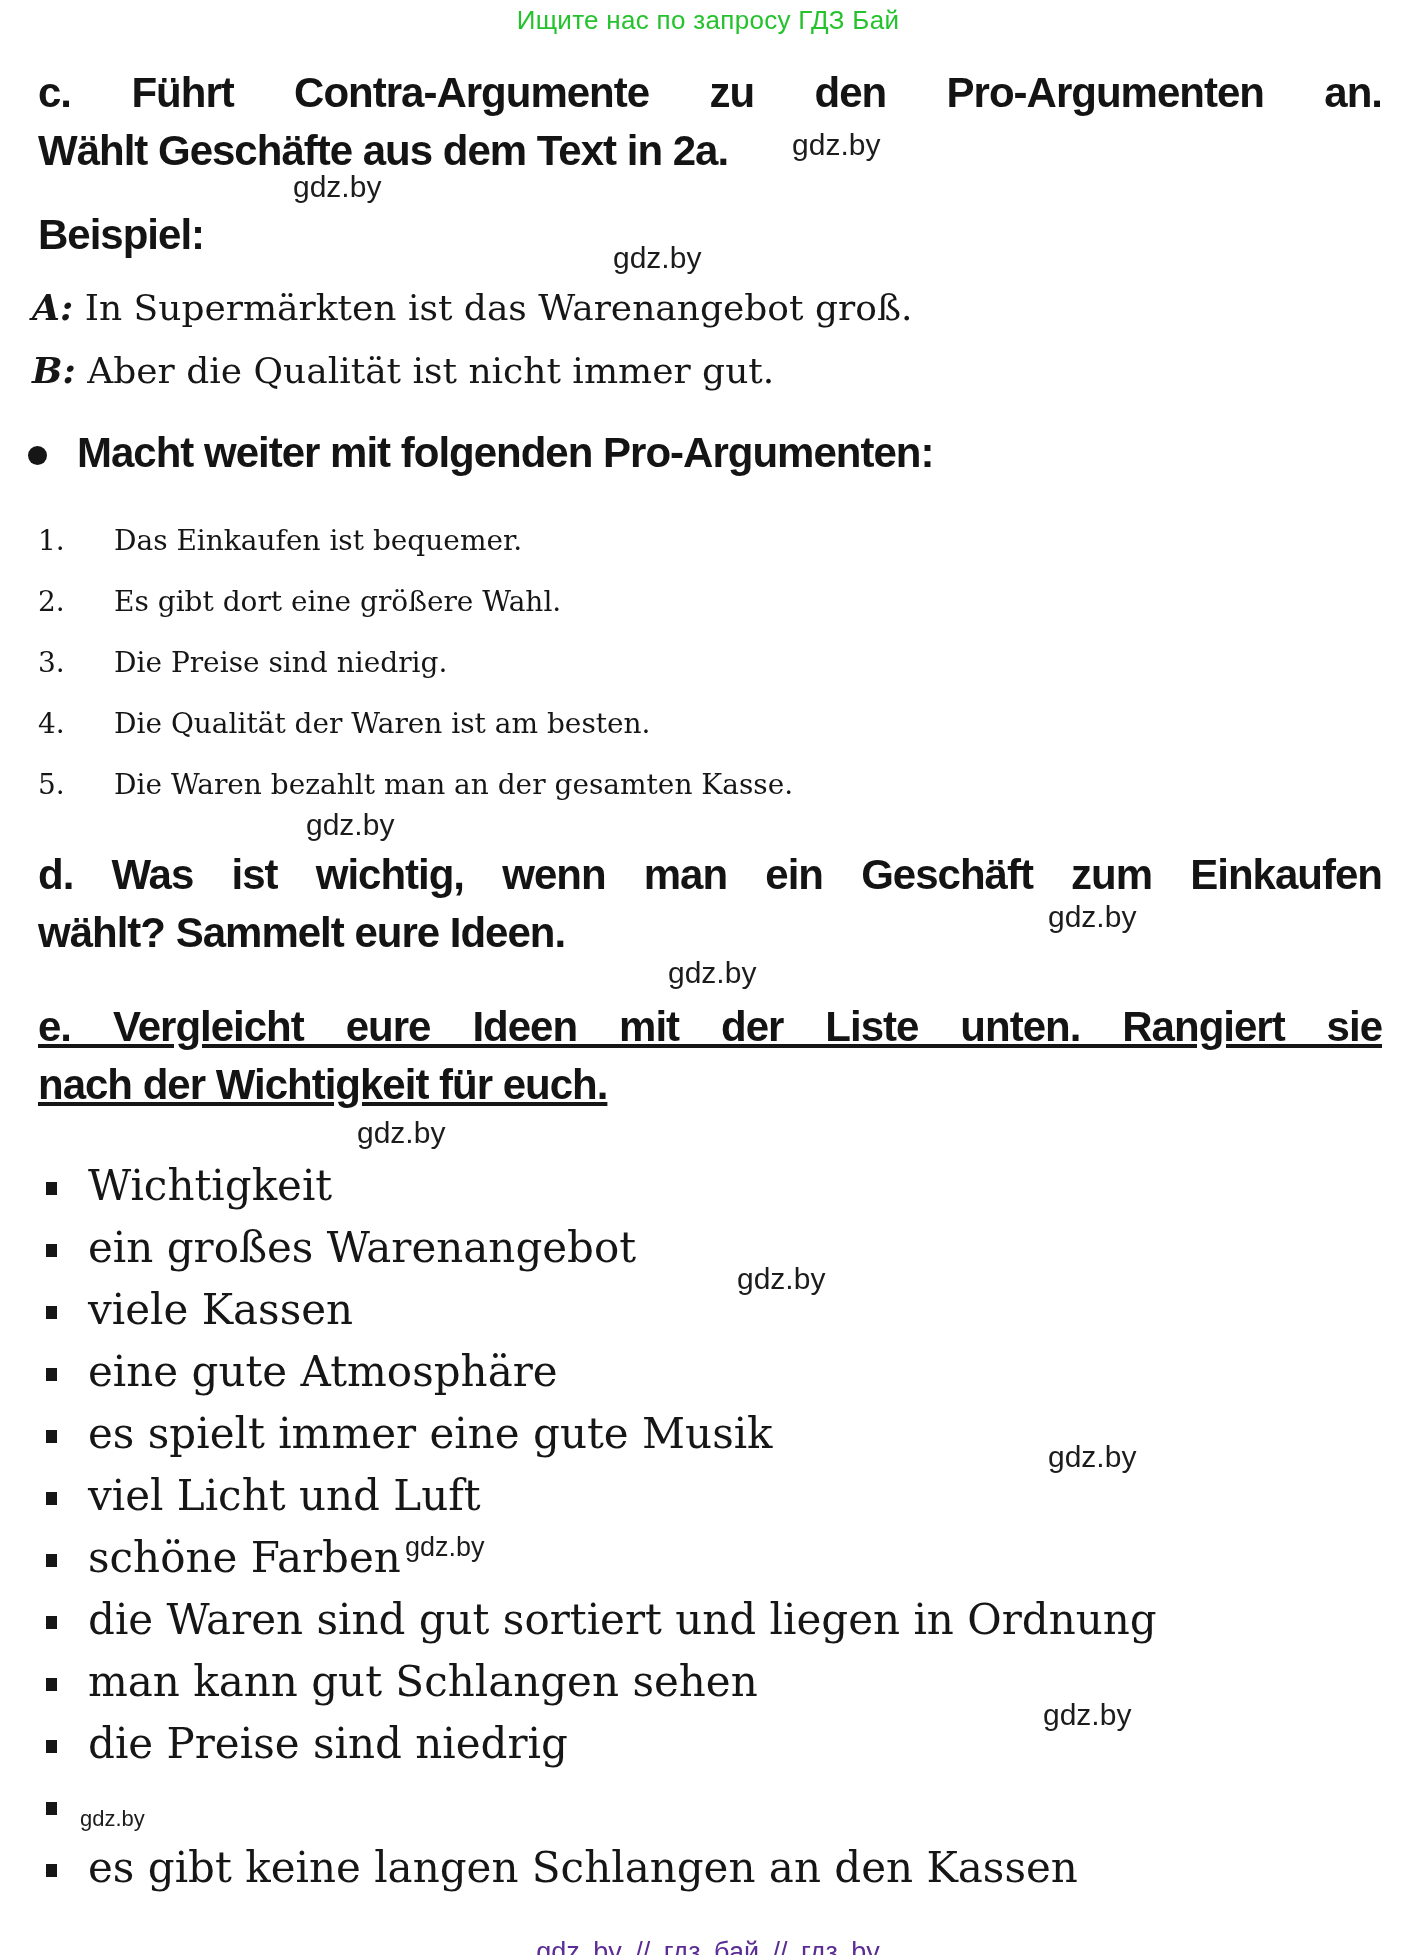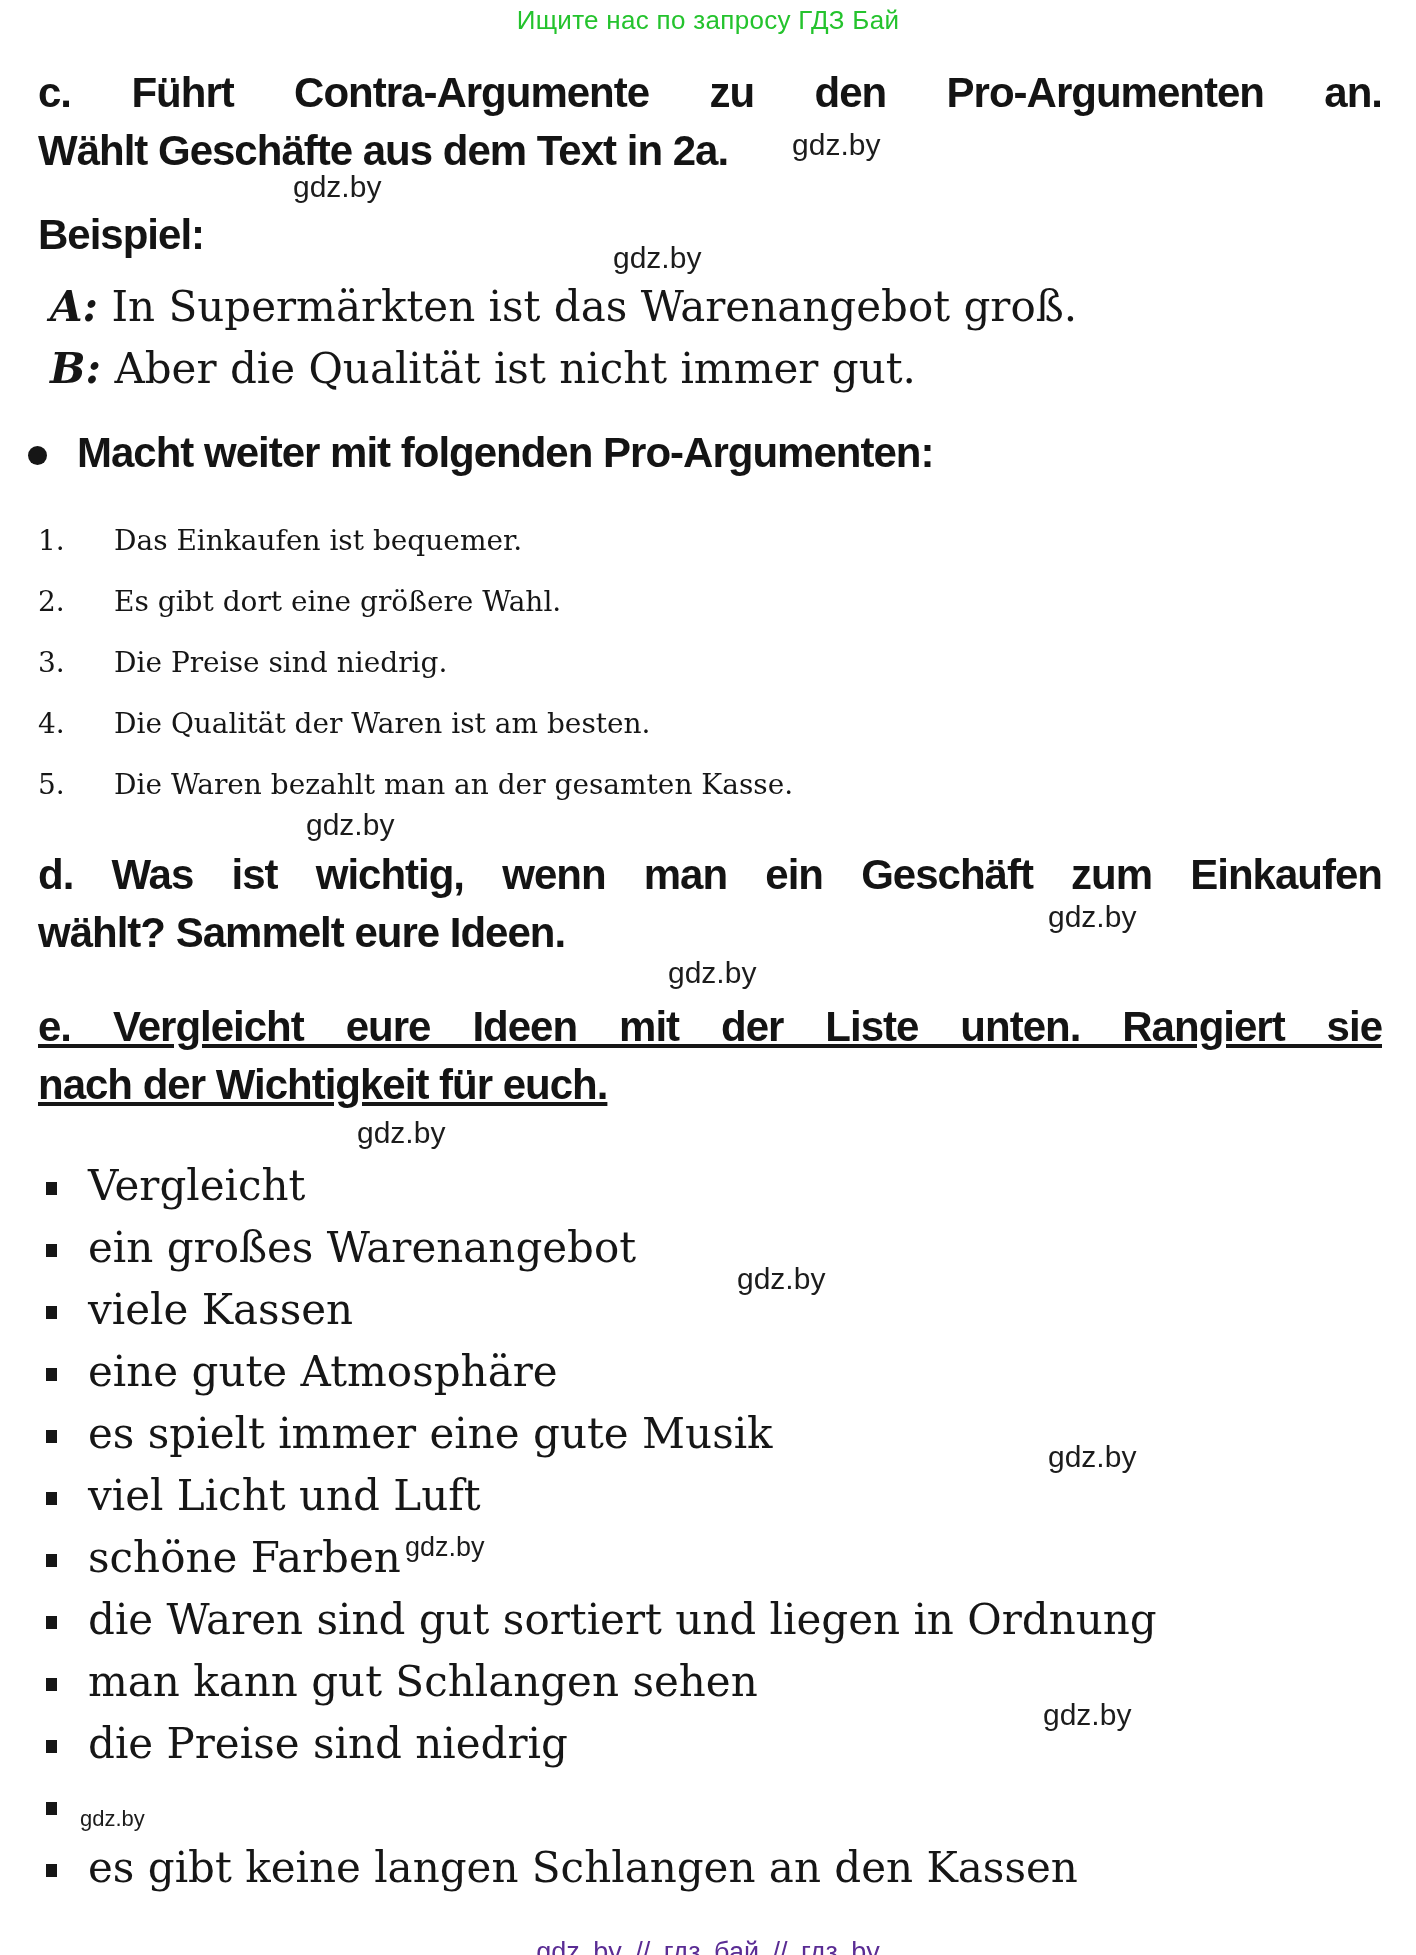--- a/index.html
+++ b/index.html
@@ -12,21 +12,21 @@
     position:absolute; top:5px; left:0; width:100%;
     text-align:center; font-size:26px; letter-spacing:.3px;
   }
   .h-block { position:absolute; left:38px; right:34px; }
   .h-line {
     font-weight:bold; font-size:42px; line-height:58px; letter-spacing:-1px;
     color:#141414; white-space:nowrap;
   }
   .h-just { text-align:justify; text-align-last:justify; white-space:normal; }
   .serif { font-family:"DejaVu Serif", serif; }
-  .dialogue { position:absolute; left:50px; top:276px; font-size:42px; }
+  .dialogue { position:absolute; left:32px; top:276px; font-size:36px; }
   .dialogue-line { line-height:62px; white-space:nowrap; }
   .speaker { font-weight:bold; font-style:italic; }
   .intro-line {
     position:absolute; left:28px; top:428px; font-weight:bold; font-size:42px;
     letter-spacing:-1px; line-height:50px; white-space:nowrap; color:#141414;
   }
   .dot {
     display:inline-block; width:19px; height:19px; border-radius:50%;
     background:#161616; margin-right:30px; transform:translateY(-2px);
   }
@@ -99,21 +99,21 @@
 <div class="wm" style="left:668px; top:956px;">gdz.by</div>
 
 <div class="h-block" style="top:998px;text-decoration:underline;">
   <div class="h-line h-just">e. Vergleicht eure Ideen mit der Liste unten. Rangiert sie</div>
   <div class="h-line">nach der Wichtigkeit für euch.</div>
 </div>
 
 <div class="wm" style="left:357px; top:1116px;">gdz.by</div>
 
 <div class="ideas serif">
-  <div class="idea"><span class="sq"></span><span>Vergleicht</span></div>
+  <div class="idea"><span class="sq"></span><span>Wichtigkeit</span></div>
   <div class="idea"><span class="sq"></span><span>ein großes Warenangebot</span></div>
   <div class="idea"><span class="sq"></span><span>viele Kassen</span></div>
   <div class="idea"><span class="sq"></span><span>eine gute Atmosphäre</span></div>
   <div class="idea"><span class="sq"></span><span>es spielt immer eine gute Musik</span></div>
   <div class="idea"><span class="sq"></span><span>viel Licht und Luft</span></div>
   <div class="idea"><span class="sq"></span><span>schöne Farben</span><span class="wm-sup">gdz.by</span></div>
   <div class="idea"><span class="sq"></span><span>die Waren sind gut sortiert und liegen in Ordnung</span></div>
   <div class="idea"><span class="sq"></span><span>man kann gut Schlangen sehen</span></div>
   <div class="idea"><span class="sq"></span><span>die Preise sind niedrig</span></div>
   <div class="idea"><span class="sq"></span></div>

